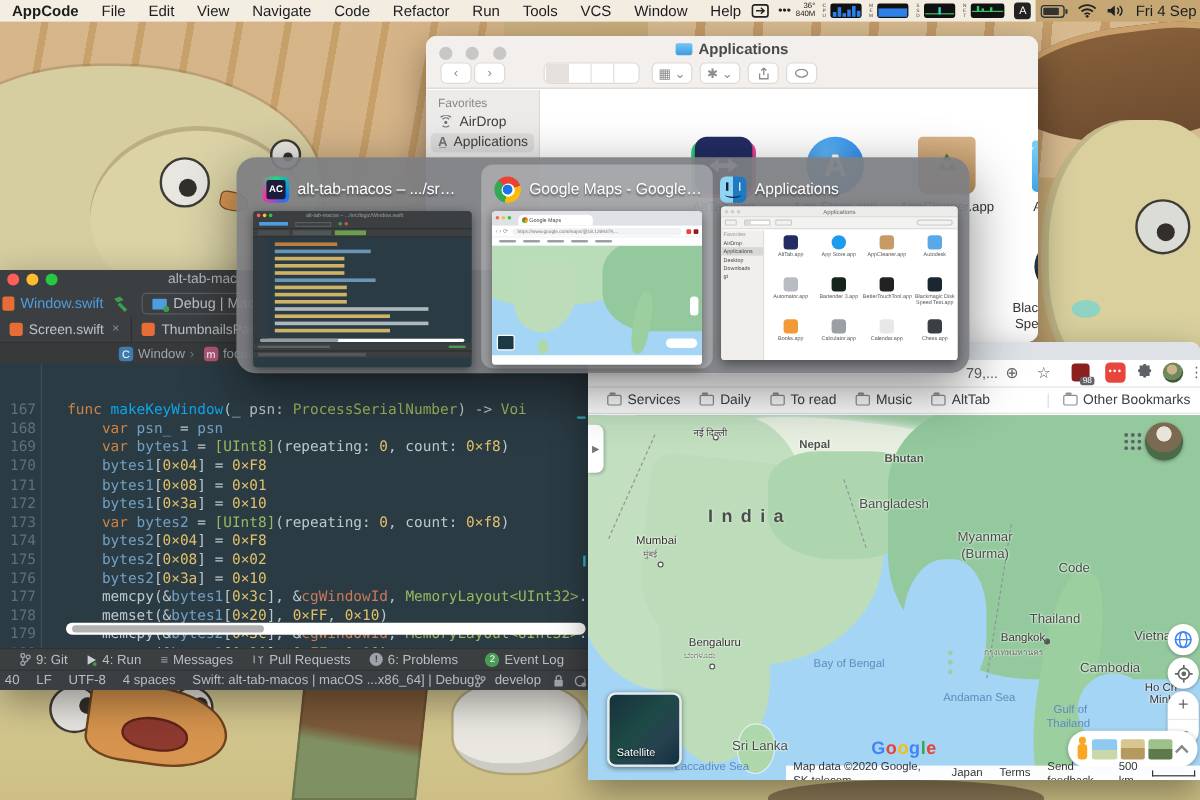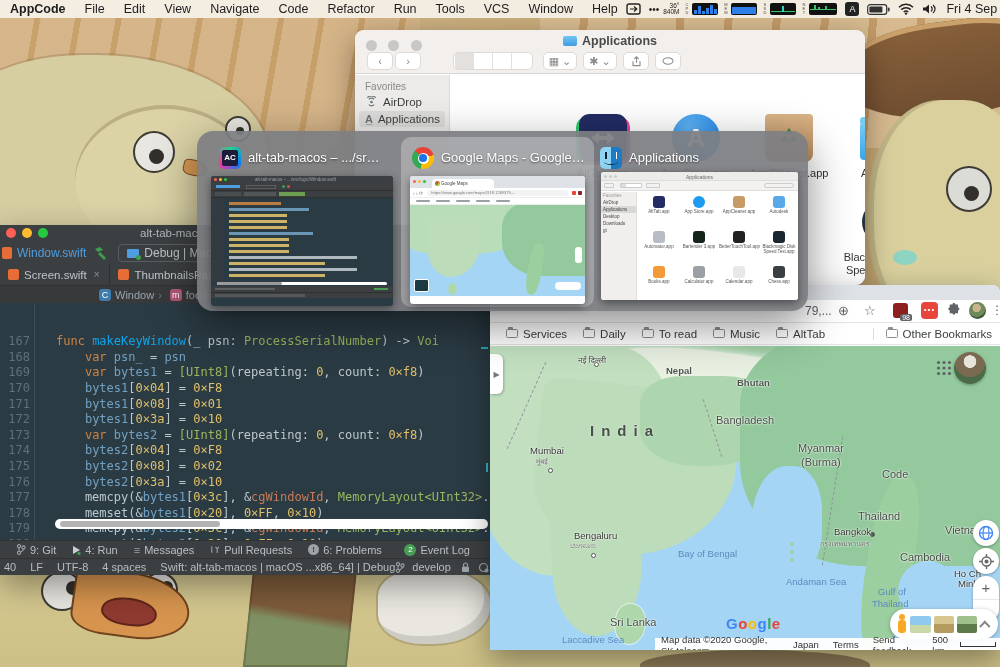--- a/index.html
+++ b/index.html
@@ -7,21 +7,21 @@
   body { font-family:"Liberation Sans", sans-serif; }
   #screen { position:relative; width:1000px; height:667px; overflow:hidden; background:#c9b183; }
   .abs { position:absolute; }
 
   
   .wp { position:absolute; }
   .wp-eye { background:#e8e6e0; border:2px solid #3e3a34; border-radius:50%; }
   .wp-pupil { position:absolute; background:#33302b; border-radius:50%; }
 
   
-  #menubar { position:absolute; left:0; top:0; width:1000px; height:18px; background:rgba(246,242,233,.92);
+  #menubar { position:absolute; left:0; top:0; width:863px; height:18px; background:rgba(246,242,233,.92);
     display:flex; align-items:center; font-size:12.5px; color:#1d1d1f; z-index:60; }
   #app-name { font-weight:bold; margin-left:10px; }
   #menus { display:flex; }
   .menu-item { margin-left:19px; }
   #mb-right { margin-left:auto; display:flex; align-items:center; height:18px; }
   .meterbox { width:26px; height:12px; background:#111; border-radius:2px; margin-left:3px; position:relative; overflow:hidden; }
   .mlabel { font-size:4px; line-height:4px; color:#444; width:5px; margin-left:5px; text-align:center; }
   .mb-ico { margin-left:8px; display:flex; align-items:center; }
   #mb-clock { margin:0 2px 0 10px; font-size:12.5px; white-space:nowrap; }
   #temp-block { font-size:6.5px; line-height:6.5px; text-align:right; margin-left:4px; color:#222; }
@@ -532,20 +532,23 @@
               <circle cx="2.5" cy="8" r="1.6"></circle>
               <circle cx="8" cy="8" r="1.6"></circle>
               <circle cx="13.5" cy="8" r="1.6"></circle>
               <circle cx="2.5" cy="13.5" r="1.6"></circle>
               <circle cx="8" cy="13.5" r="1.6"></circle>
               <circle cx="13.5" cy="13.5" r="1.6"></circle>
             </g>
           </svg>
         </div>
       <div style="position:absolute;left:464px;top:6px;width:32px;height:32px;border-radius:50%;background:radial-gradient(circle at 50% 30%,#e8e4da 22%,#7a6a52 24% 55%,#4a6a48 57%);box-shadow:0 1px 3px rgba(0,0,0,.3);"></div>
+      <div id="sat-box">
+        <span style="position:absolute;left:6px;bottom:5px;color:#fff;font-size:9px;text-shadow:0 1px 2px #000;">Satellite</span>
+        </div>
       <div class="mbtn" style="left:483px;top:174px;width:26px;height:26px;">
         <svg width="16" height="16" viewBox="0 0 16 16">
             <circle cx="8" cy="8" r="6.5" fill="none" stroke="#4285F4" stroke-width="1.4"></circle>
             <ellipse cx="8" cy="8" rx="3" ry="6.5" fill="none" stroke="#4285F4" stroke-width="1.2"></ellipse>
             <path d="M1.5 8h13" stroke="#4285F4" stroke-width="1.2"></path>
           </svg>
         </div>
       <div class="mbtn" style="left:483px;top:202px;width:26px;height:26px;">
         <svg width="15" height="15" viewBox="0 0 15 15">
             <circle cx="7.5" cy="7.5" r="4.5" fill="none" stroke="#666" stroke-width="1.4"></circle>

